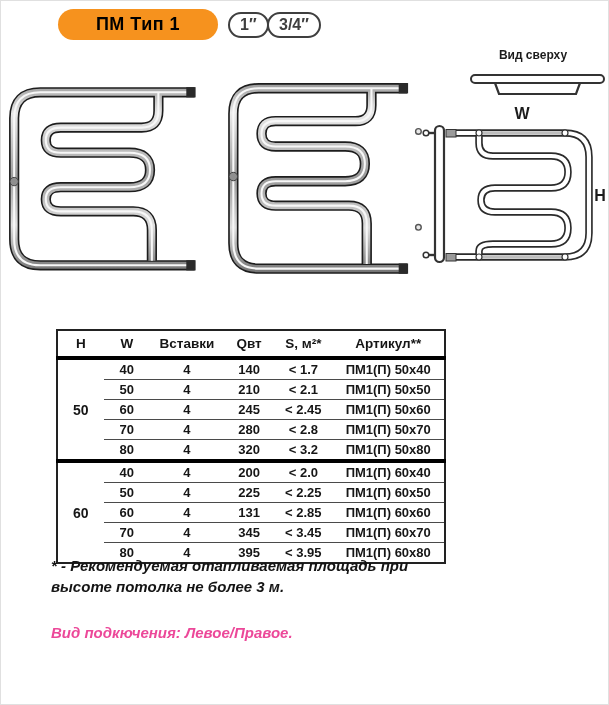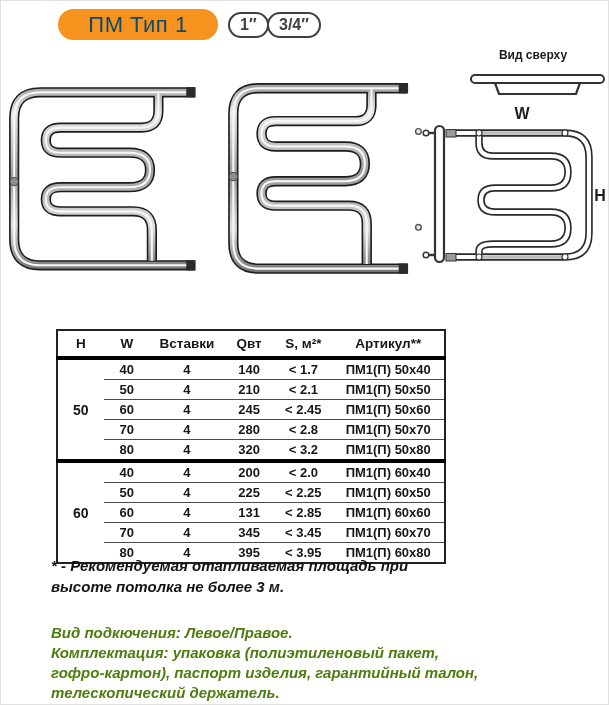--- a/index.html
+++ b/index.html
@@ -6,21 +6,21 @@
   body{
     width:609px;height:705px;position:relative;background:#ffffff;
     font-family:"Liberation Sans", sans-serif;color:#1a1a1a;overflow:hidden;
     border:1px solid #e0e0e0;box-sizing:border-box;
   }
   .abs{position:absolute;}
   
   .type-badge{
     left:57px;top:8px;width:160px;height:31px;border-radius:17px;
     display:flex;align-items:center;justify-content:center;
-    color:#0c4a6e;font-size:22px;font-weight:400;letter-spacing:.5px;
+    color:#000000;font-size:18px;font-weight:700;letter-spacing:.5px;
   }
   .size-badge{
     top:11px;height:26px;border:2.5px solid #3f3f3f;border-radius:14px;
     display:flex;align-items:center;justify-content:center;
     color:#3f3f3f;font-size:16px;font-weight:700;background:#fff;
     box-sizing:border-box;padding:0 10px;
   }
   
   .diagram-title{
     left:462px;top:47px;width:140px;text-align:center;
@@ -240,16 +240,15 @@
           <td class="inner">ПМ1(П) 60x80</td>
         </tr>
       </tbody>
   </table>
 </div>
 
 <div class="abs footnotes">
   <p>*  - Рекомендуемая отапливаемая площадь при высоте потолка не более 3 м.</p>
 </div>
 
-<div class="abs notes" style="color: #4d7c0f;">
+<div class="abs notes" style="color: #ec4899;">
   <p>Вид подкючения: Левое/Правое.</p>
-  <p>Комплектация: упаковка (полиэтиленовый пакет, гофро-картон), паспорт изделия, гарантийный талон, телескопический держатель.</p>
 </div>
 
 </body></html>

